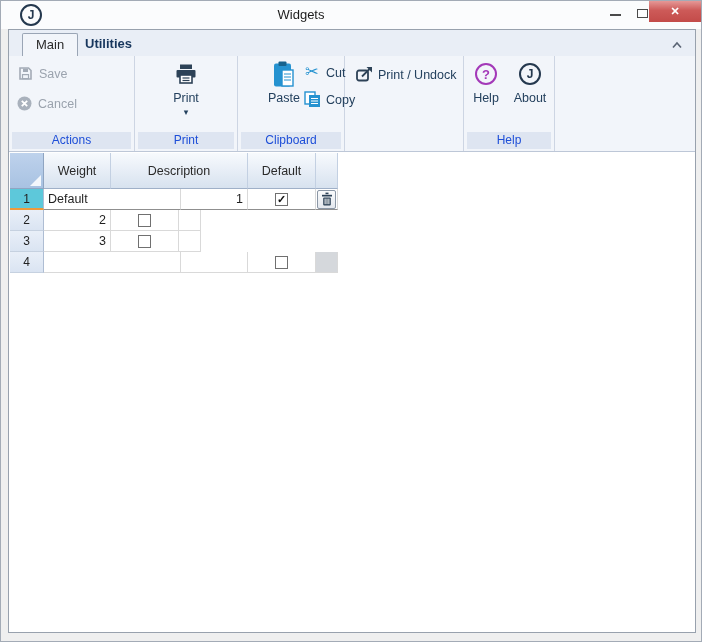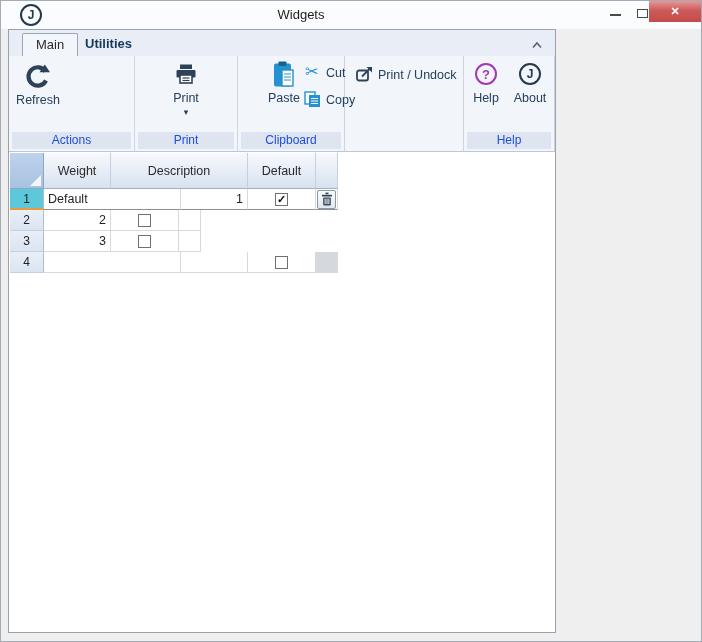--- a/index.html
+++ b/index.html
@@ -13,21 +13,21 @@
 .app-icon { position: absolute; left: 19px; top: 3px; width: 22px; height: 22px; border: 2px solid #24384e; border-radius: 50%; color: #24384e; font-weight: bold; font-size: 12px; display: flex; align-items: center; justify-content: center; }
 .title { position: absolute; left: 60px; right: 160px; top: 0; height: 28px; line-height: 28px; text-align: center; font-size: 13px; color: #1c1c1c; }
 .win-btn { position: absolute; top: 0; height: 21px; display: flex; align-items: center; justify-content: center; cursor: default; }
 .win-min { right: 74px; width: 24px; }
 .win-min .bar { width: 11px; height: 2px; background: #4a4a4a; margin-top: 7px; }
 .win-max { right: 47px; width: 24px; }
 .win-max .box { width: 11px; height: 9px; border: 1.5px solid #4a4a4a; margin-top: 3px; }
 .win-close { right: 0; width: 52px; height: 21px; background: linear-gradient(180deg, #e59896 0%, #cd5a58 45%, #c34b49 100%); color: #fff; font-size: 11px; font-weight: bold; }
 
 
-.client { position: absolute; left: 7px; top: 28px; width: 548px; height: 604px; background: #fff; border: 1px solid #98a1ad; }
+.client { position: absolute; left: 7px; top: 28px; width: 688px; height: 604px; background: #fff; border: 1px solid #98a1ad; }
 
 
 .tabstrip { position: relative; height: 26px; background: #e9eef6; }
 .tab-active { position: absolute; left: 13px; bottom: 0; height: 23px; padding: 0 13px; background: #f2f5fa; border: 1px solid #9aa5b5; border-bottom: none; border-radius: 2px 2px 0 0; font-size: 13px; color: #2b2b2b; line-height: 22px; z-index: 2; }
 .tab-plain { position: absolute; left: 62px; bottom: 0; height: 23px; padding: 0 14px; font-size: 13px; font-weight: bold; color: #17365d; line-height: 22px; }
 .collapse-btn { position: absolute; right: 10px; bottom: 4px; width: 16px; height: 14px; display: flex; align-items: center; justify-content: center; }
 
 
 .ribbon { position: relative; height: 96px; background: #f2f5fa; border-bottom: 1px solid #bdc7d7; display: flex; }
 .rgroup { position: relative; height: 100%; border-right: 1px solid #cdd5e3; }
@@ -103,28 +103,40 @@
         <svg width="12" height="8">
             <polyline points="2,6.5 6,2 10,6.5" fill="none" stroke="#5a6474" stroke-width="1.6"></polyline>
           </svg>
       </div>
     </div>
 
     <div class="ribbon">
 
       <div class="rgroup g-actions">
         <div class="actions-inner">
-          <div class="rbtn large" style="width:58px;">
-            <span class="icon">
-              <svg width="26" height="26" viewBox="0 0 26 26">
-                  <path d="M20.5 8.5 A9.2 9.2 0 1 0 21 17.5" fill="none" stroke="#2d4257" stroke-width="4.2"></path>
-                  <polygon points="14.5,9.2 25,9.2 19.8,1.6" fill="#2d4257"></polygon>
-                </svg>
-            </span>
-            <span class="rlabel">Refresh</span>
+          <div class="actions-stack">
+            <div class="rbtn small disabled">
+              <span class="icon">
+                <svg width="15" height="15" viewBox="0 0 15 15">
+                    <path d="M2 2h8.5l2.5 2.5V13H2z" fill="none" stroke="#a3abb6" stroke-width="1.6"></path>
+                    <rect x="5" y="2.6" width="5" height="3.4" fill="#a3abb6"></rect>
+                    <rect x="4.5" y="8.6" width="6" height="4" fill="none" stroke="#a3abb6" stroke-width="1.2"></rect>
+                  </svg>
+              </span>
+              <span class="rlabel">Save</span>
+            </div>
+            <div class="rbtn small disabled">
+              <span class="icon">
+                <svg width="15" height="15">
+                    <circle cx="7.5" cy="7.5" r="7" fill="#a9b1bc"></circle>
+                    <path d="M4.8 4.8l5.4 5.4M10.2 4.8l-5.4 5.4" stroke="#fff" stroke-width="1.8"></path>
+                  </svg>
+              </span>
+              <span class="rlabel">Cancel</span>
+            </div>
           </div>
         </div>
         <div class="glabel">Actions</div>
       </div>
 
       <div class="rgroup g-print">
         <div class="print-inner">
           <div class="rbtn large" style="width:44px;">
             <span class="icon">
               <svg width="22" height="20" viewBox="0 0 22 20">

